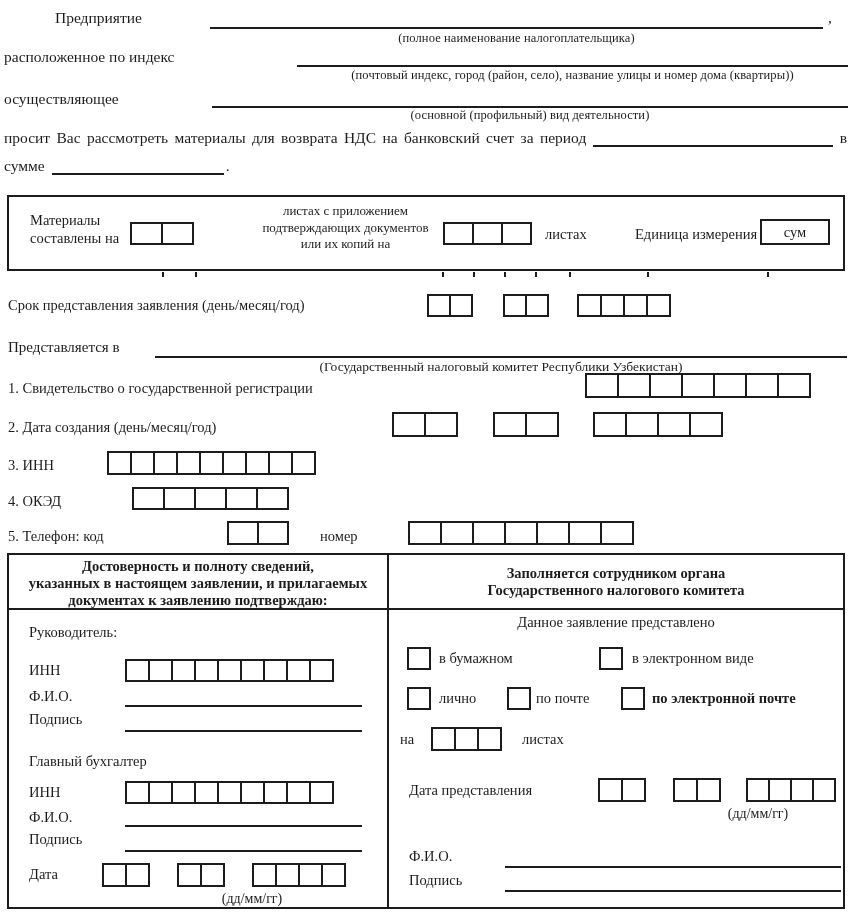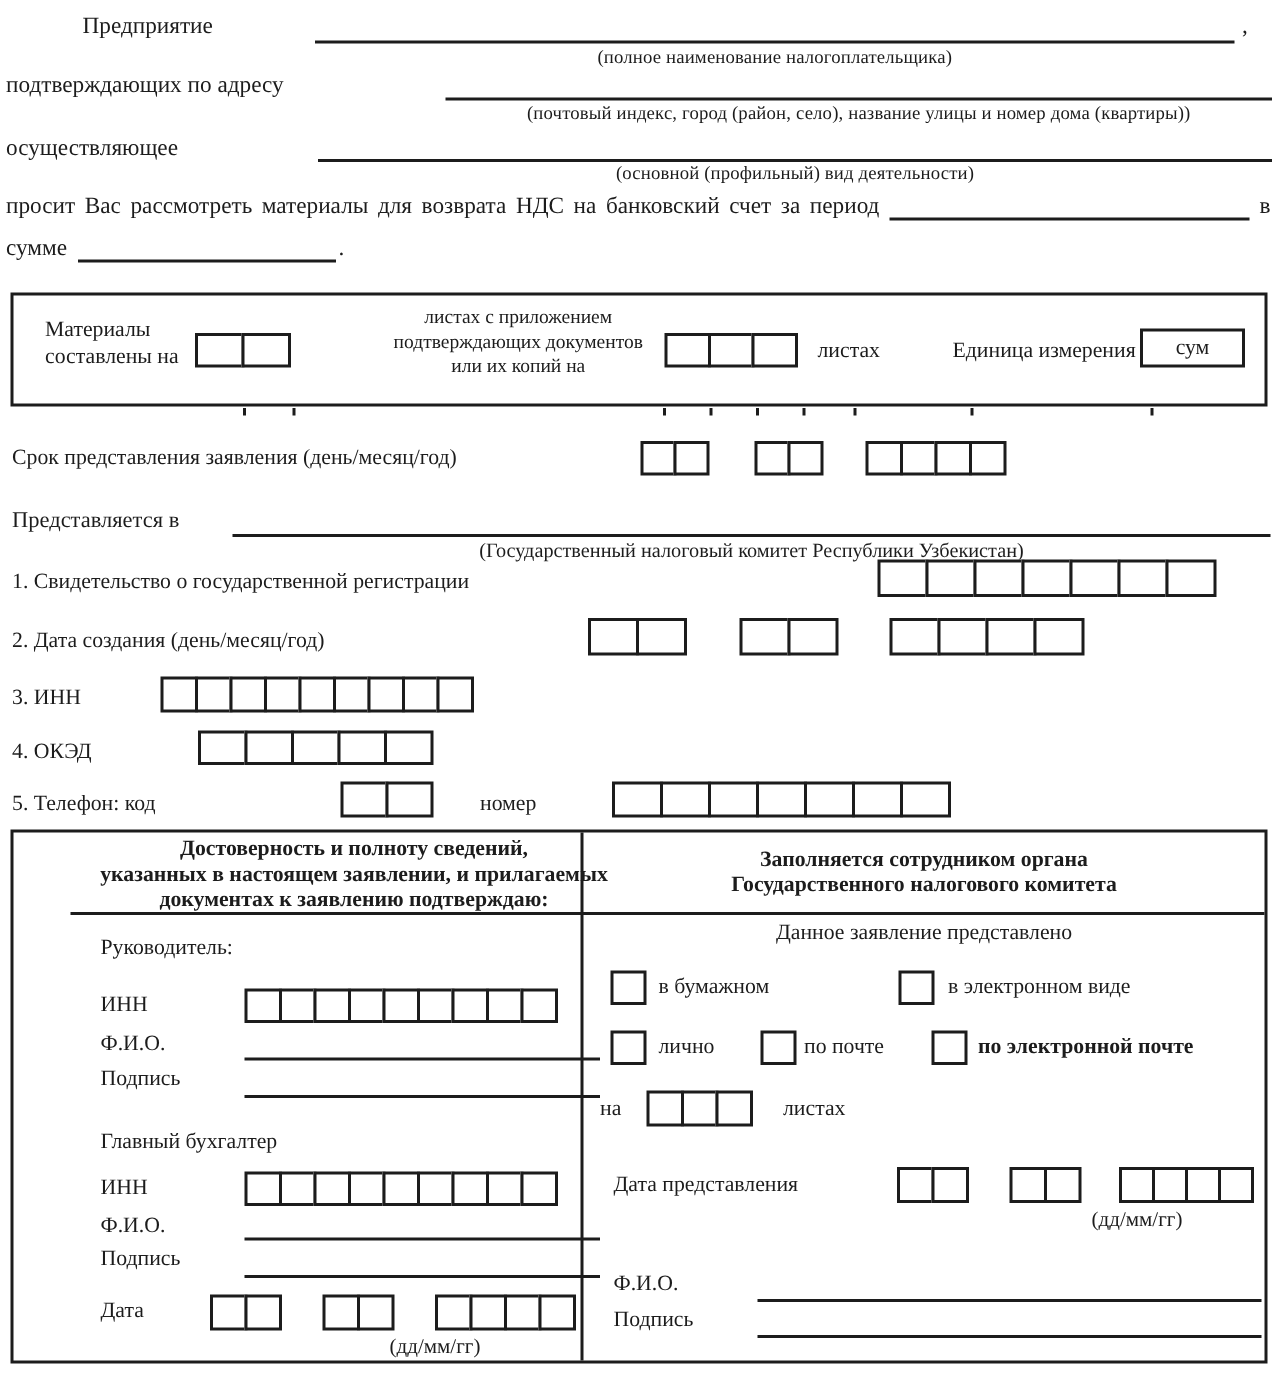--- a/index.html
+++ b/index.html
@@ -36,21 +36,21 @@
 </head>
 <body>
 
 <div id="page">
 
   <span class="abs" style="left:55px;top:9px;">Предприятие</span>
   <div class="abs uline" style="left:210px;width:613px;top:9px;height:18px;"></div>
   <span class="abs" style="left:828px;top:9px;">,</span>
   <div class="abs cap" style="left:210px;width:613px;top:31px;">(полное наименование налогоплательщика)</div>
 
-  <span class="abs" style="left:4px;top:48px;">подтверждающих по адресу</span>
+  <span class="abs" style="left:4px;top:48px;">расположенное по индекс</span>
   <div class="abs uline" style="left:297px;width:551px;top:48px;height:17px;"></div>
   <div class="abs cap" style="left:297px;width:551px;top:68px;">(почтовый индекс, город (район, село), название улицы и номер дома (квартиры))</div>
 
   <span class="abs" style="left:4px;top:90px;">осуществляющее</span>
   <div class="abs uline" style="left:212px;width:636px;top:90px;height:16px;"></div>
   <div class="abs r4" style="left:4px;top:129px;width:843px;">
     <span>просит Вас рассмотреть материалы для возврата НДС на банковский счет за период</span>
     <span class="uline" style="flex:1;height:16px;margin:0 7px;min-width:150px;"></span>
     <span>в</span>
   </div>
@@ -175,21 +175,21 @@
       <span class="cell"></span>
       <span class="cell"></span>
       <span class="cell"></span>
       <span class="cell"></span>
       <span class="cell"></span>
       <span class="cell"></span>
     </div>
 
   <div class="abs btable" style="left:7px;top:553px;width:838px;height:356px;">
 
-    <div class="bcol" style="left:0;width:378px;margin-left:38px;">
+    <div class="bcol" style="left:0;width:378px;">
       <div class="bhead">
         <div>Достоверность и полноту сведений,</div>
         <div>указанных в настоящем заявлении, и прилагаемых</div>
         <div>документах к заявлению подтверждаю:</div>
       </div>
       <div class="bbody">
         <span class="abs lbl" style="left:20px;top:14px;">Руководитель:</span>
 
         <span class="abs lbl" style="left:20px;top:52px;">ИНН</span>
         <div class="cellgrid" style="left:116px;top:49px;--cw:25px;--ch:23px;">

